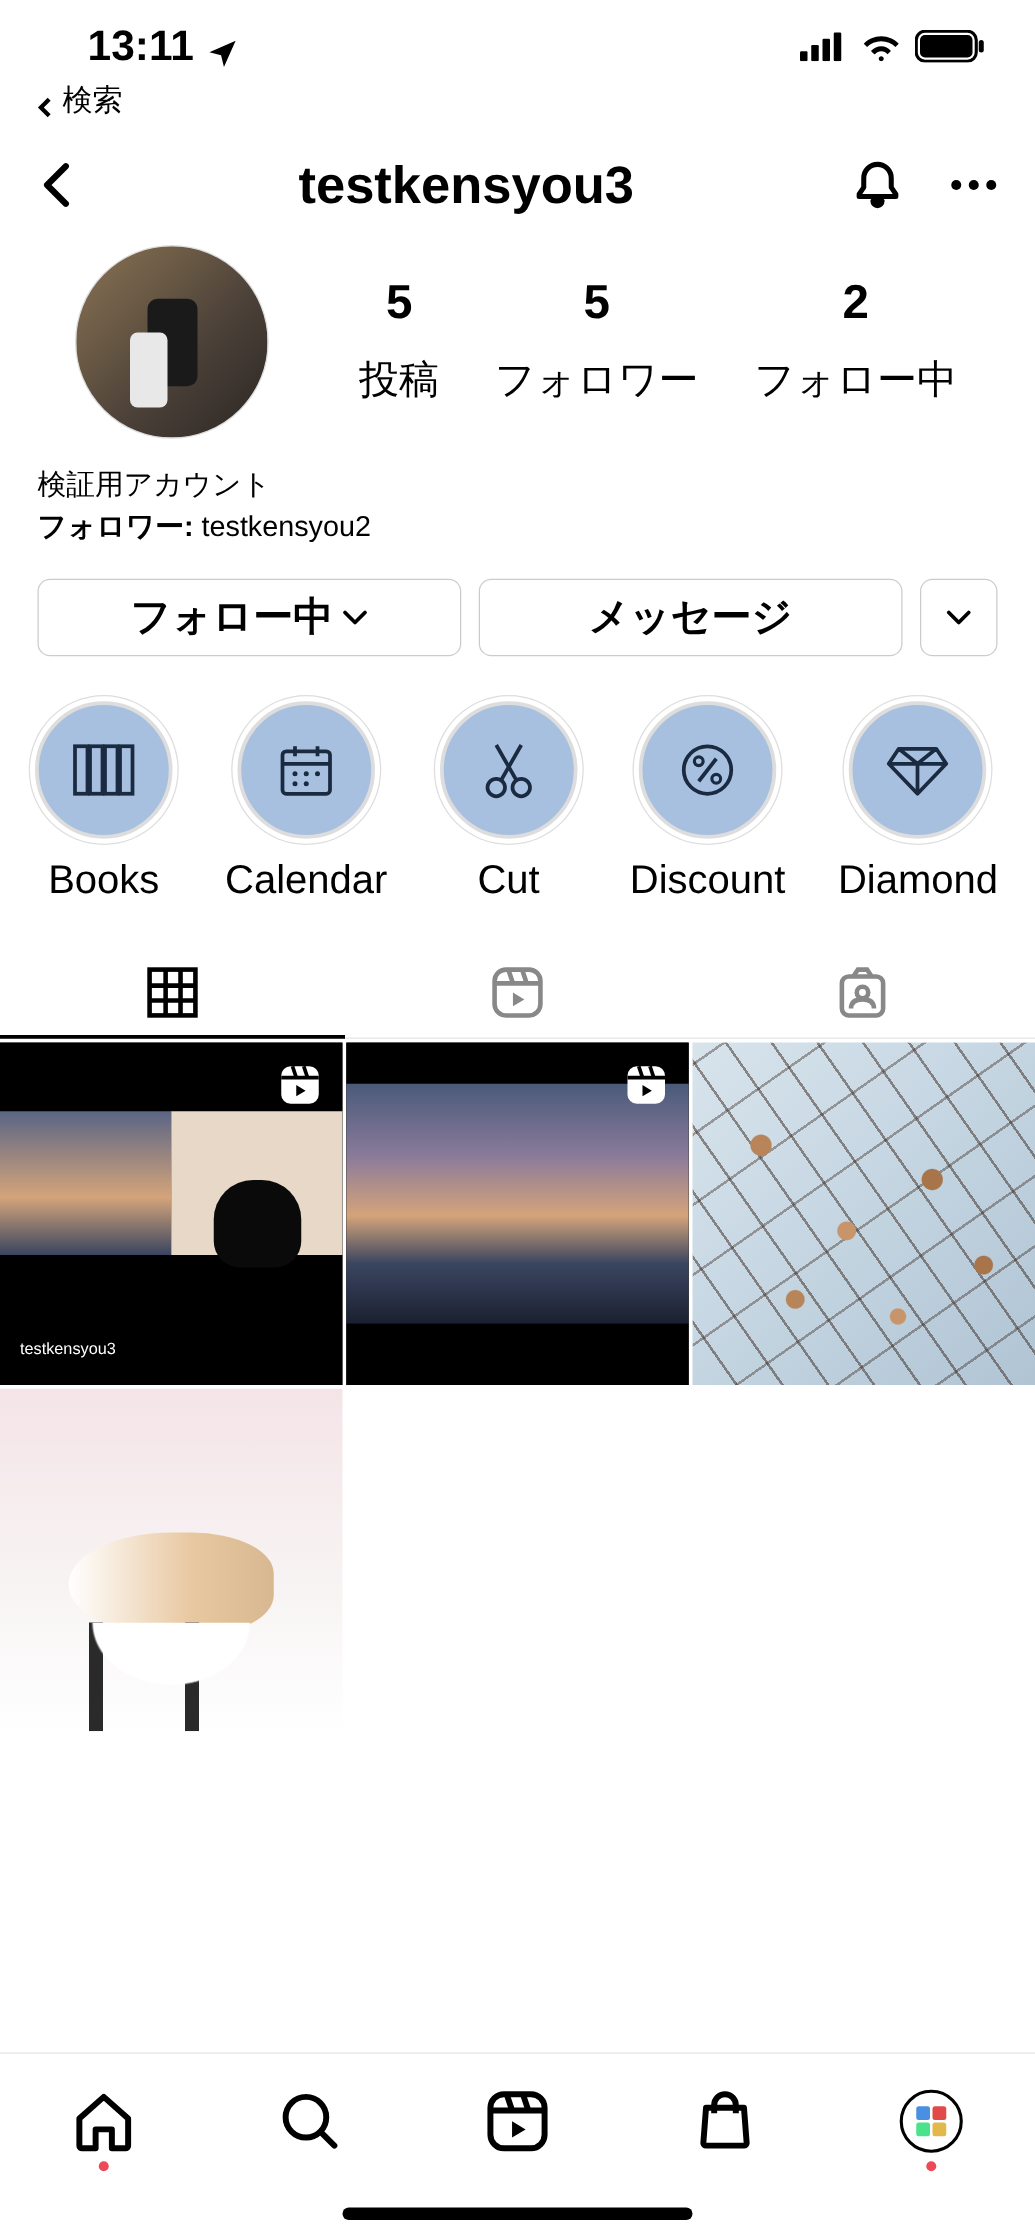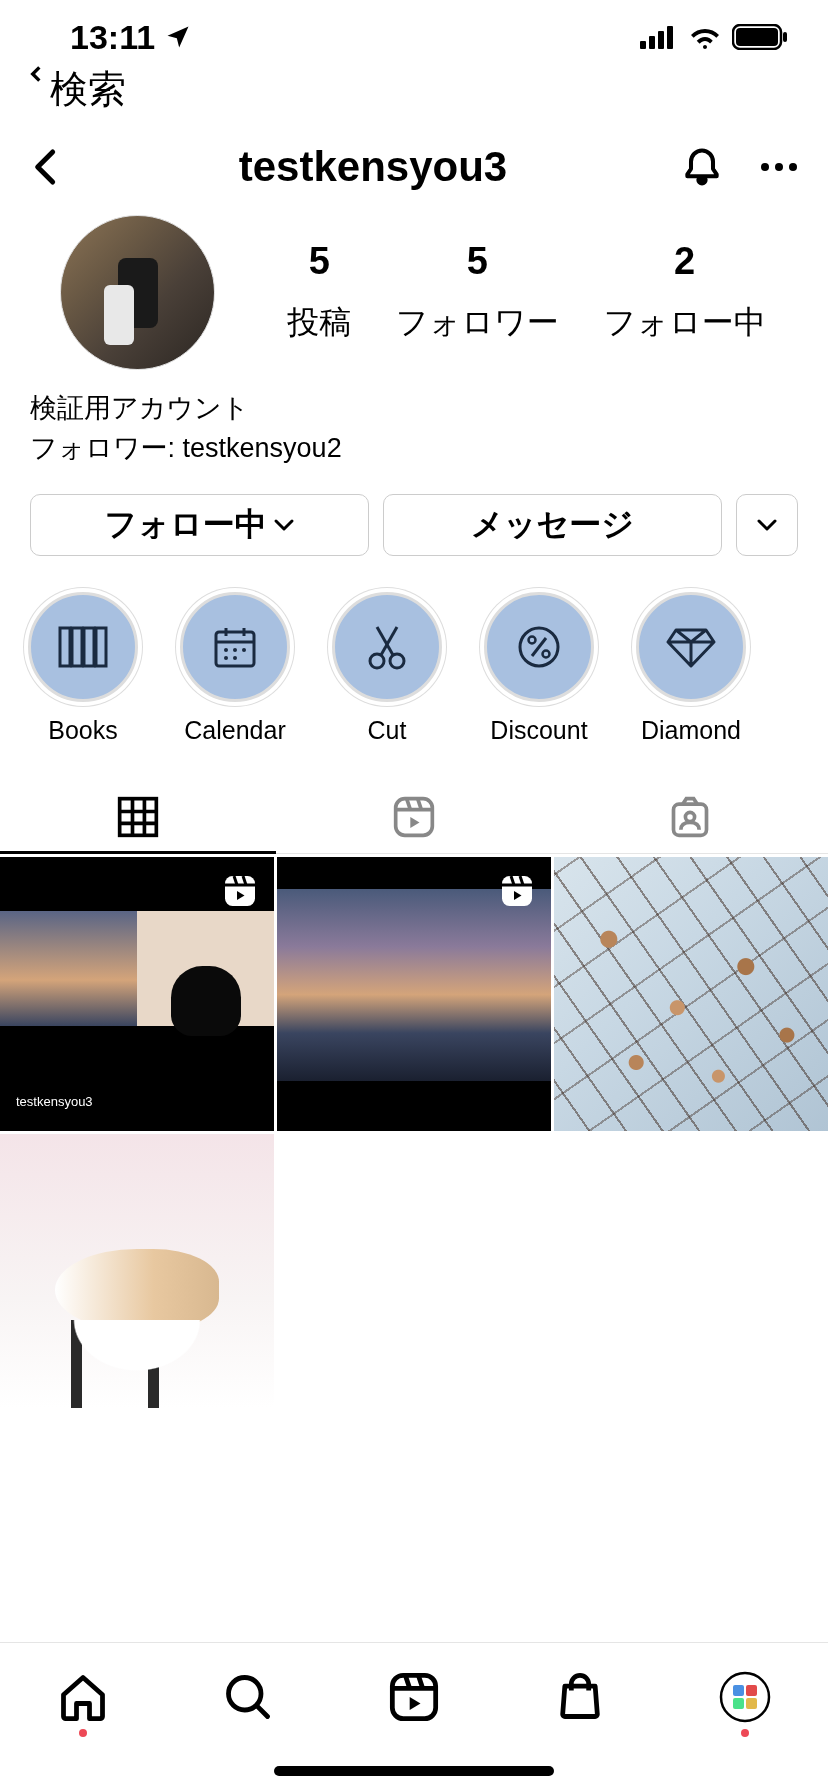--- a/index.html
+++ b/index.html
@@ -1,41 +1,41 @@
 <!DOCTYPE html>
 <html><head>
 <meta charset="utf-8">
 <style>
 *{margin:0;padding:0;box-sizing:border-box;-webkit-font-smoothing:antialiased}
 body{width:828px;height:1792px;background:#fff;font-family:-apple-system,"Hiragino Sans","Hiragino Kaku Gothic ProN",sans-serif;color:#000;position:relative;overflow:hidden}
 .status-bar{display:flex;justify-content:space-between;align-items:center;padding:14px 40px 0 70px;height:60px;font-size:34px;font-weight:600}
-.status-time{display:flex;align-items:center;gap:9px}
+.status-time{display:flex;align-items:flex-end;gap:9px}
 .status-icons{display:flex;align-items:center;gap:10px}
-.back-app{display:flex;align-items:flex-start;gap:4px;padding:4px 30px 8px 26px;font-size:38px}
+.back-app{display:flex;align-items:flex-end;gap:4px;padding:4px 30px 8px 26px;font-size:24px}
 .back-app svg{width:20px;height:20px}
 .nav{display:flex;align-items:center;justify-content:space-between;padding:20px 30px 20px 26px}
 .nav-title{font-size:42px;font-weight:700;flex:1;text-align:center}
 .profile-header{display:flex;align-items:center;padding:4px 50px 8px 60px;gap:60px}
 .avatar{width:155px;height:155px;border-radius:50%;background:linear-gradient(135deg,#8b7355 0%,#6b5a45 30%,#4a4038 60%,#2b2622 100%);flex-shrink:0;border:1px solid #ddd;position:relative;overflow:hidden}
 .avatar::before{content:"";position:absolute;left:50%;top:50%;transform:translate(-50%,-50%);width:40px;height:70px;background:#1a1a1a;border-radius:8px}
 .avatar::after{content:"";position:absolute;left:28%;top:45%;width:30px;height:60px;background:#e8e8e8;border-radius:6px}
 .stats{flex:1;display:flex;justify-content:space-around;gap:20px}
 .stat{text-align:center}
 .stat-num{font-size:38px;font-weight:600}
 .stat-label{font-size:32px;margin-top:18px}
-.bio{padding:12px 42px 20px 30px;font-size:27px;line-height:1.4}
+.bio{padding:12px 42px 20px 30px;font-size:23px;line-height:1.4}
 .bio-follower{margin-top:2px}
-.bio-follower span{font-weight:400}
+.bio-follower span{font-weight:700}
 .action-row{display:flex;gap:14px;padding:6px 30px 28px 30px}
 .btn{flex:1;height:62px;border:1.5px solid #ccc;border-radius:10px;background:#fff;display:flex;align-items:center;justify-content:center;font-size:32px;font-weight:600;gap:6px}
 .btn-small{flex:0 0 62px}
 .highlights{display:flex;gap:42px;padding:8px 28px 4px 28px;overflow:hidden}
 .highlight{display:flex;flex-direction:column;align-items:center;gap:14px;flex-shrink:0}
 .hl-circle{width:110px;height:110px;border-radius:50%;background:#a8c0e0;border:3px solid #ddd;box-shadow:0 0 0 4px #fff,0 0 0 5px #ddd;display:flex;align-items:center;justify-content:center}
-.hl-label{font-size:25px}
+.hl-label{font-size:32px}
 .tabs{display:flex;margin-top:32px;border-bottom:1px solid #e5e5e5}
 .tab{flex:1;height:72px;display:flex;align-items:center;justify-content:center;position:relative}
 .tab.active::after{content:"";position:absolute;bottom:-1px;left:0;right:0;height:3px;background:#000}
 .grid{display:grid;grid-template-columns:repeat(3,1fr);gap:3px;margin-top:3px}
 .cell{aspect-ratio:1;background:#000;position:relative;overflow:hidden}
 .reel-badge{position:absolute;top:16px;right:16px;z-index:2}
 .cell-sunset{background:linear-gradient(180deg,#4a5a7a 0%,#8a7a9a 30%,#d4a47a 55%,#3a4560 75%,#1a2030 100%)}
 .cell-split{display:flex;flex-direction:column}
 .cell-top{height:20%;background:#000}
 .cell-mid{height:42%;display:flex}

